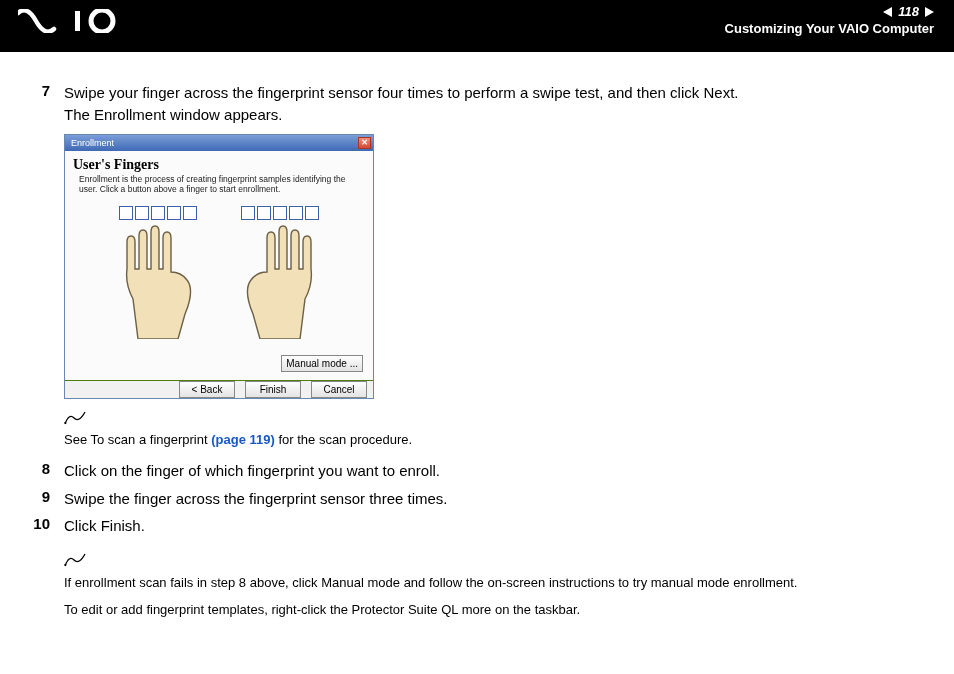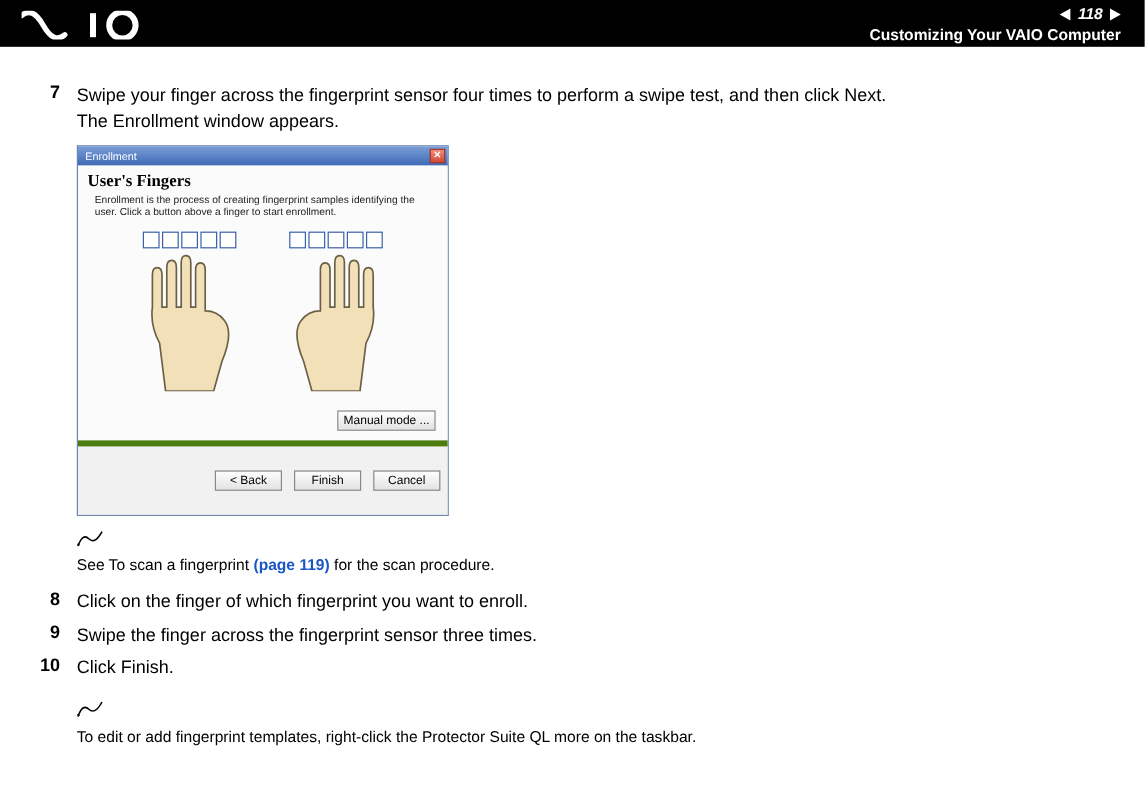--- a/index.html
+++ b/index.html
@@ -9,21 +9,21 @@
     height: 674px;
     font-family: Arial, Helvetica, sans-serif;
     font-size: 14px;
     color: #000;
     background: #fff;
   }
 
   
   .hdr {
     background: #000;
-    height: 39px;
+    height: 52px;
     position: relative;
     color: #fff;
   }
   .vaio-logo {
     position: absolute;
     left: 18px;
     top: 8px;
     height: 26px;
     display: flex;
     align-items: center;
@@ -146,22 +146,22 @@
     height: 15px;
     border: 1px solid #888;
     background: linear-gradient(#fefefe, #e3e3e3);
     font-size: 10px;
     display: flex;
     align-items: center;
     justify-content: center;
     padding: 0 4px;
   }
   .enroll-foot {
-    border-top: 5px solid #4d7c0f;
-    padding: 20px 6px;
+    border-top: 1px solid #4d7c0f;
+    padding: 0 6px;
     display: flex;
     justify-content: flex-end;
     gap: 10px;
     background: #f1f1f1;
   }
 
   
   .note-block {
     margin: 6px 0 10px 32px;
     font-size: 13px;
@@ -297,17 +297,20 @@
   </div>
 
   <div class="note-block sep-top">
     <span class="pencil">
       <svg width="22" height="14" viewBox="0 0 22 14">
           <path d="M1 13 Q5 2 10 7 Q15 12 21 1" stroke="#000" stroke-width="1.3" fill="none"></path>
           <path d="M1 13 L0 11 L3 12 Z" fill="#000"></path>
         </svg>
     </span><br>
     <div class="noteline">
+      <span>If enrollment scan fails in step 8 above, click </span><span class="bold">Manual mode</span><span> and follow the on-screen instructions to try manual mode enrollment.</span>
+    </div>
+    <div class="noteline">
       <span>To edit or add fingerprint templates, right-click the </span><span class="bold">Protector Suite QL</span><span> more on the taskbar.</span>
     </div>
   </div>
 
 </div>
 
 </body></html>

